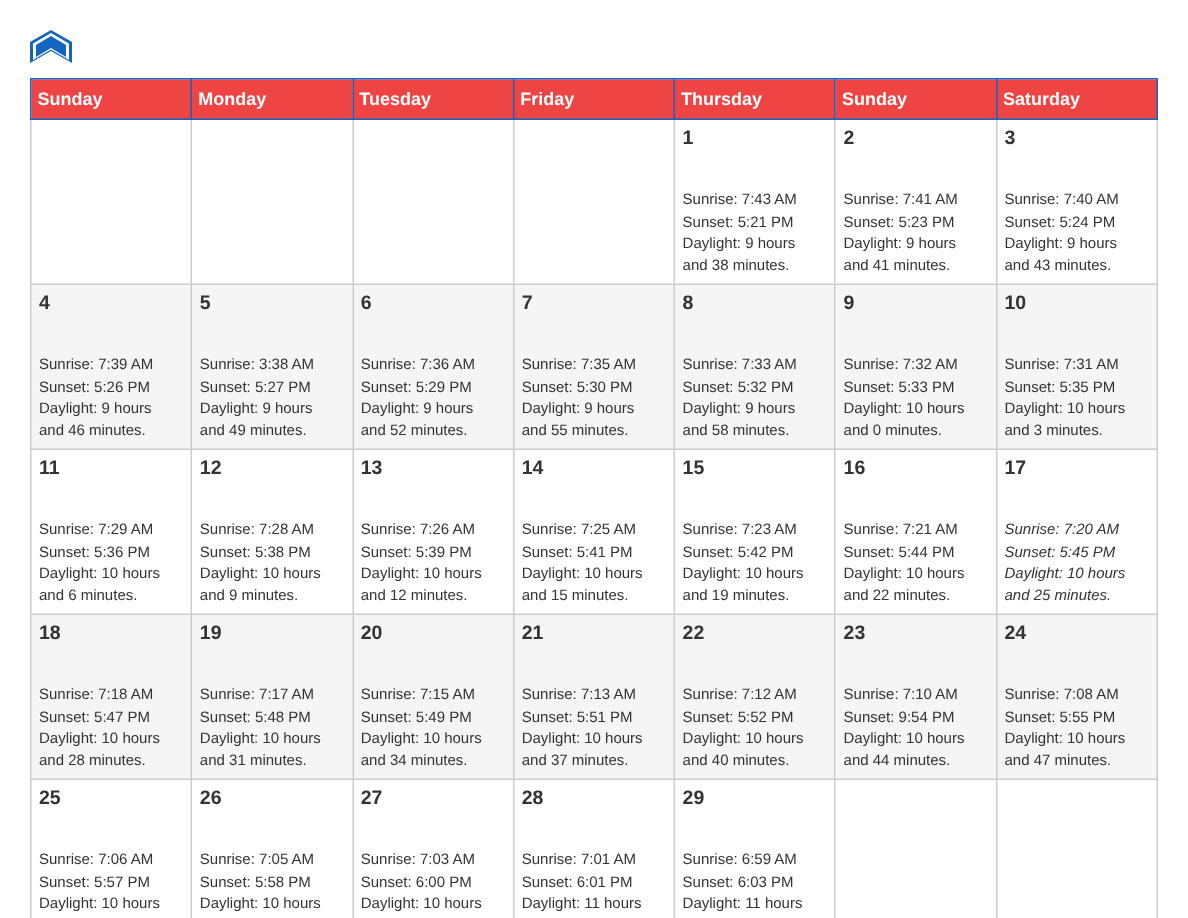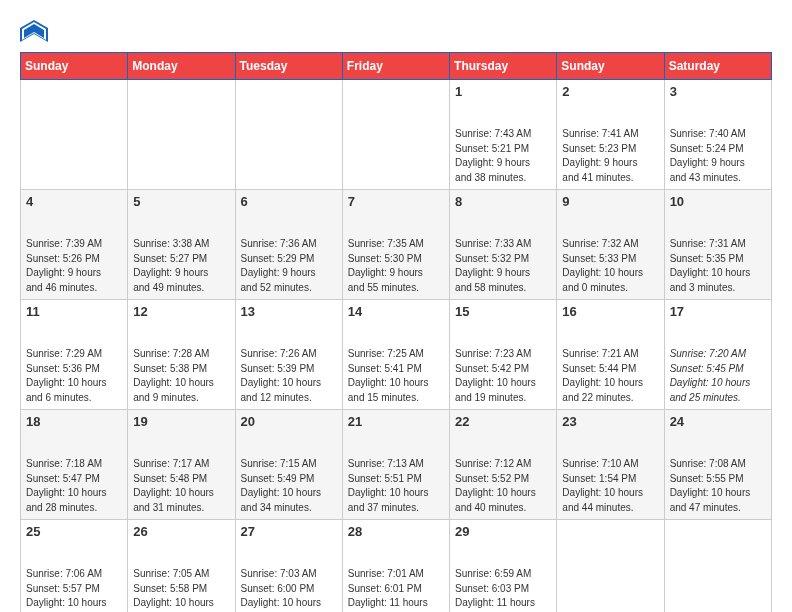--- a/index.html
+++ b/index.html
@@ -276,21 +276,21 @@
         <td>
           <div class="day-number">22</div>
           <div class="day-info" style="white-space: pre-line;">Sunrise: 7:12 AM
 Sunset: 5:52 PM
 Daylight: 10 hours
 and 40 minutes.</div>
         </td>
         <td>
           <div class="day-number">23</div>
           <div class="day-info" style="white-space: pre-line;">Sunrise: 7:10 AM
-Sunset: 1:54 PM
+Sunset: 9:54 PM
 Daylight: 10 hours
 and 44 minutes.</div>
         </td>
         <td>
           <div class="day-number">24</div>
           <div class="day-info" style="white-space: pre-line;">Sunrise: 7:08 AM
 Sunset: 5:55 PM
 Daylight: 10 hours
 and 47 minutes.</div>
         </td>

